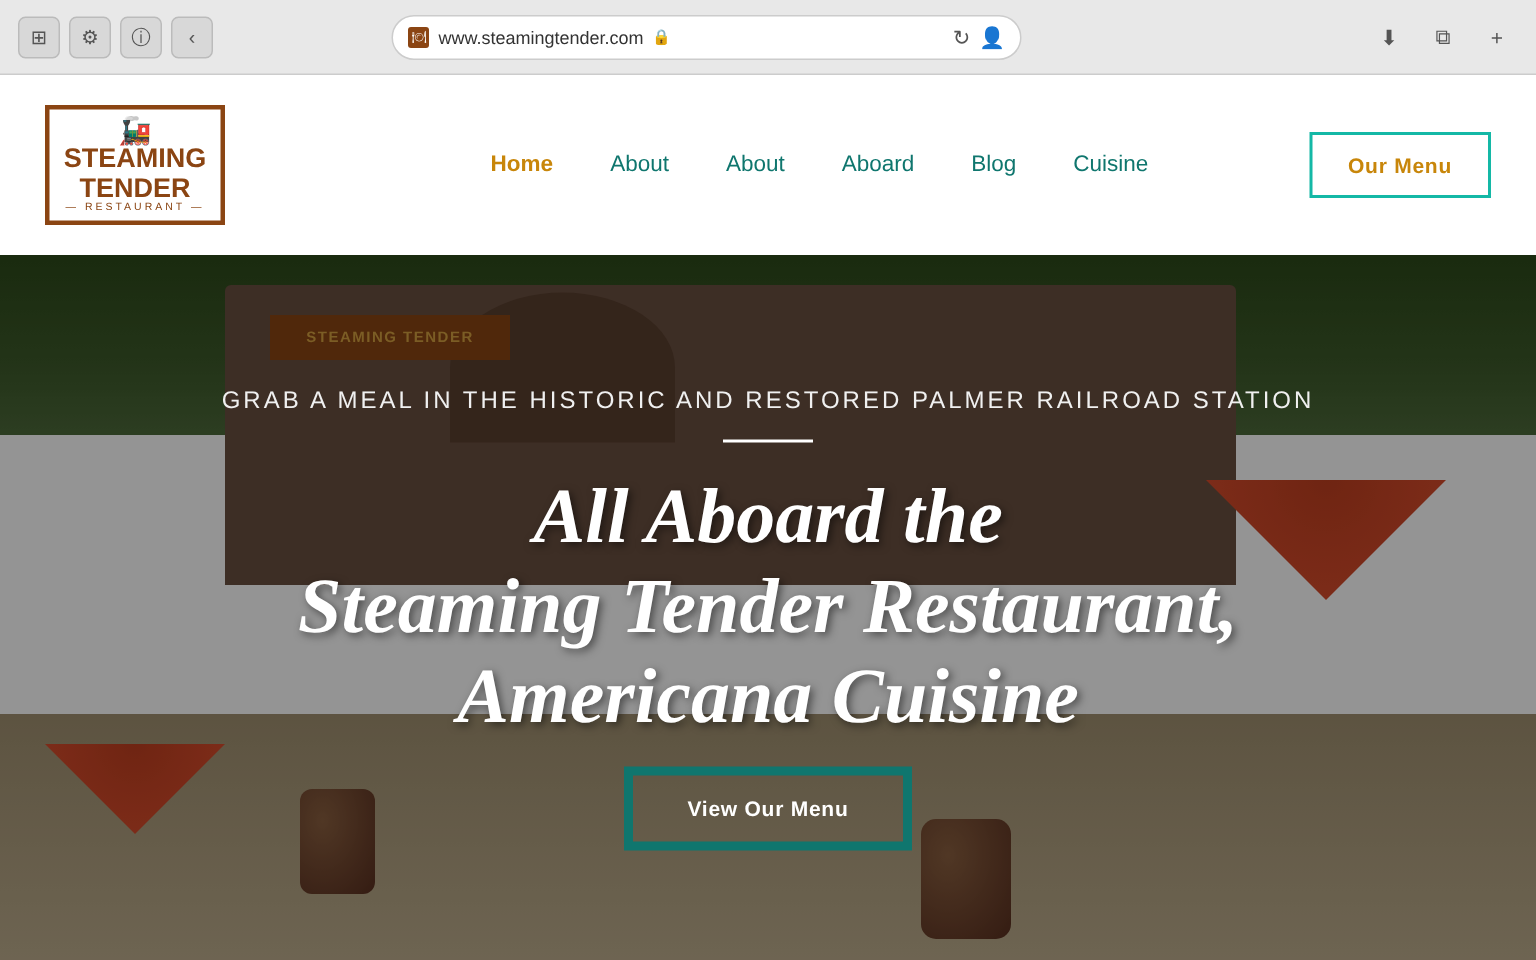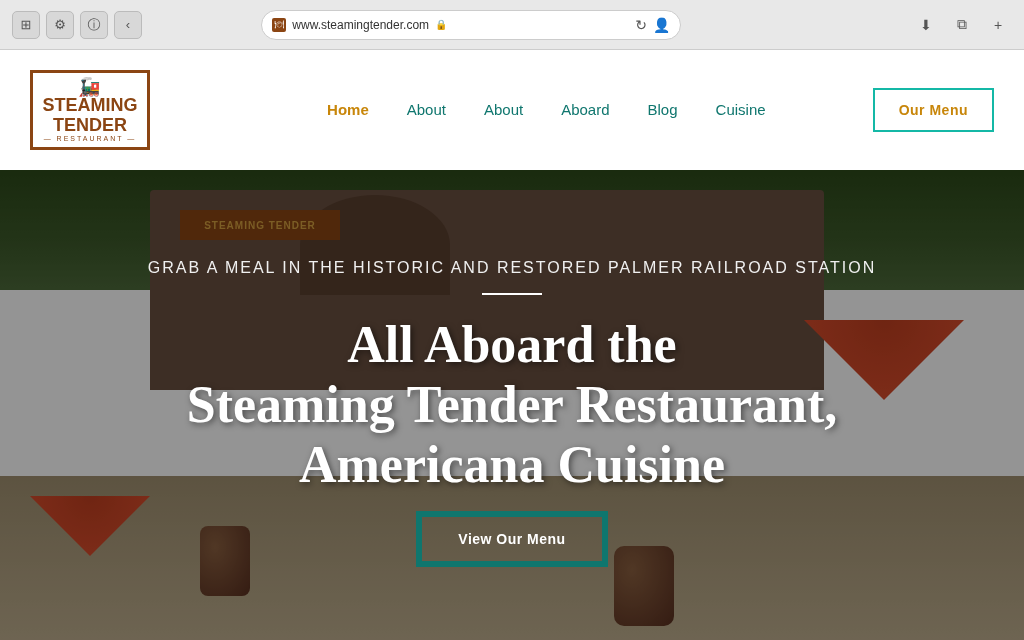--- a/index.html
+++ b/index.html
@@ -201,20 +201,21 @@
     }
     .hero-divider {
       width: 60px; height: 2px; background: white; margin: 0 auto 20px;
     }
     .hero-title {
       font-family: Georgia, 'Times New Roman', serif;
       font-size: 52px; font-weight: 700;
       line-height: 1.15;
       margin-bottom: 16px;
       text-shadow: 2px 2px 6px rgba(0,0,0,0.5);
+      font-style: italic;
     }
     .hero-cta {
       display: inline-block;
       border: 6px solid #0f766e;
       padding: 14px 36px;
       color: white;
       font-size: 14px; font-weight: 600;
       background: transparent;
       cursor: pointer;
       letter-spacing: 0.5px;

